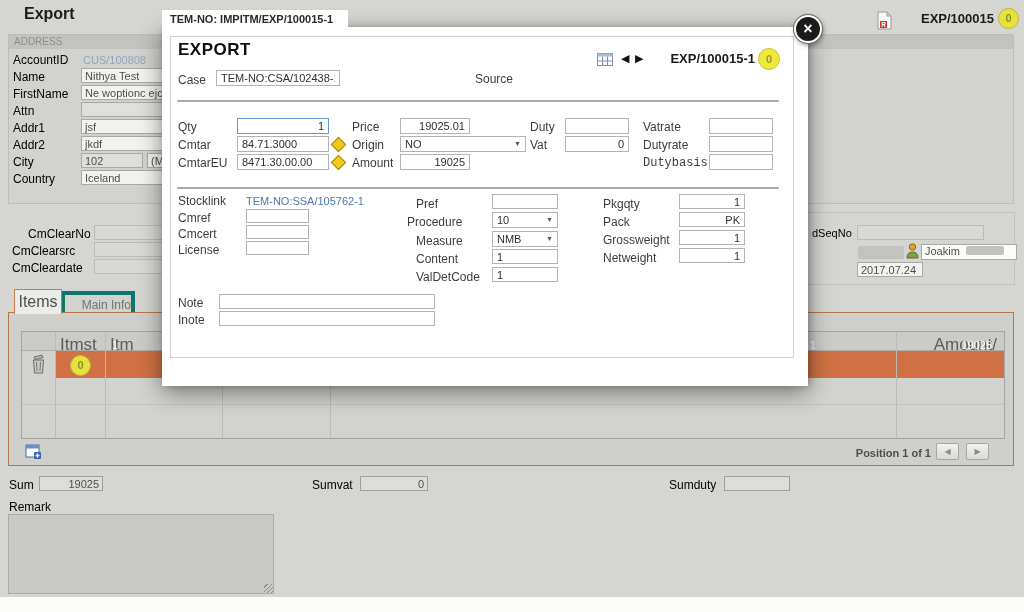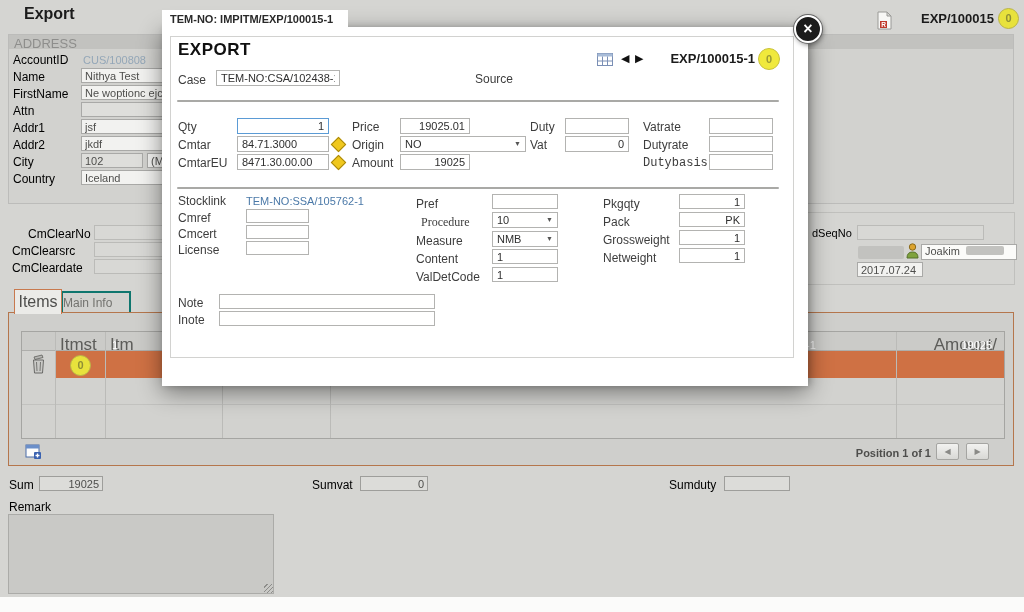--- a/index.html
+++ b/index.html
@@ -8,34 +8,34 @@
   .abs{position:absolute;}
   
   .page-title{left:24px;top:5px;font-size:16px;font-weight:bold;color:#1b1b1b;}
   .hdr-ref{left:886px;top:11px;width:108px;text-align:right;font-size:13px;font-weight:bold;color:#1b1b1b;}
   .badge{border-radius:50%;background:#e8e23c;border:1px solid #b9b448;color:#8f8f35;
     font-weight:bold;font-size:11px;text-align:center;}
   .b-hdr{left:998px;top:8px;width:19px;height:19px;line-height:19px;}
   .glabel{font-size:12px;color:#000000;}
   .panel-addr{left:8px;top:34px;width:1004px;height:168px;background:#d2d2cf;border:1px solid #bcbcba;}
   .addr-head{left:0;top:0;width:100%;height:14px;background:#c2c2bf;}
-  .addr-head span{position:absolute;left:5px;top:1px;font-size:13px;color:#8e8e8c;}
+  .addr-head span{position:absolute;left:5px;top:1px;font-size:10px;color:#8e8e8c;}
   .fld{position:absolute;box-sizing:border-box;height:15px;border:1px solid #a9a9a7;background:#f2f2f0;
     font-family:"Liberation Sans",sans-serif;font-size:11px;color:#4e4e4c;padding:0 3px;}
   .fld.gray{background:#dededb;}
   .fld.dis{background:#d8d8d5;border-color:#bbbbb8;}
   .fld.right{text-align:right;}
   .link{color:#94a7b8;font-size:11px;}
   .seq-box{left:700px;top:212px;width:313px;height:71px;border:1px solid #c0c0bd;}
   .blur-chip{background:#c2c2bf;border-radius:2px;filter:blur(0.7px);}
   
   .tab-active{left:14px;top:289px;width:46px;height:24px;background:#ebebe8;border:1px solid #c8794e;
     border-bottom:none;z-index:2;text-align:center;line-height:23px;font-size:16px;color:#4e4e4c;}
-  .tab-idle{left:61px;top:291px;width:66px;height:22px;background:#d2d2cf;border:2px solid #0f766e;
-    text-align:left;line-height:21px;font-size:12px;color:#73736f;}
+  .tab-idle{left:61px;top:291px;width:66px;height:22px;background:#d2d2cf;border:4px solid #0f766e;
+    text-align:right;line-height:21px;font-size:12px;color:#73736f;}
   .panel-items{left:8px;top:312px;width:1004px;height:152px;background:#cfcfcc;border:1px solid #b5764c;}
   .grid{left:12px;top:18px;width:982px;height:106px;border:1px solid #a5a5a2;background:#d2d2cf;}
   .grid-head{left:0;top:0;width:100%;height:19px;background:#cbcbc8;border-bottom:1px solid #aeaeab;box-sizing:border-box;}
   .colline{top:0;width:1px;height:106px;background:#bbbbb8;}
   .rowline{left:0;width:982px;height:1px;background:#c2c2bf;}
   .row-sel{left:33px;top:19px;width:949px;height:27px;background:#cf7144;}
   .cell-white{position:absolute;color:#fff;font-size:11px;top:7px;}
   .hcell{position:absolute;top:3px;font-size:17px;color:#5c5c59;}
   .pgbtn{width:23px;height:17px;background:linear-gradient(#f2f2f0,#d8d8d5);border:1px solid #a5a5a2;
     border-radius:2px;text-align:center;line-height:15px;font-size:8px;color:#8a8a87;box-sizing:border-box;}
@@ -254,21 +254,21 @@
     <span class="abs mlink" style="left:84px;top:185px;">TEM-NO:SSA/105762-1</span>
     <div class="abs mlabel" style="left:16px;top:201px;">Cmref</div>
     <input class="mfld" style="left: 84px; top: 199px; width: 63px; height: 14px;" value="">
     <div class="abs mlabel" style="left:16px;top:217px;">Cmcert</div>
     <input class="mfld" style="left: 84px; top: 215px; width: 63px; height: 14px;" value="">
     <div class="abs mlabel" style="left:16px;top:233px;">License</div>
     <input class="mfld" style="left: 84px; top: 231px; width: 63px; height: 14px;" value="">
 
     <div class="abs mlabel" style="left:254px;top:187px;">Pref</div>
     <input class="mfld" style="left: 330px; top: 184px; width: 66px; height: 15px;" value="">
-    <div class="abs mlabel" style="left:259px;top:205px;font-family:Liberation Serif, serif;">Procedure</div>
+    <div class="abs mlabel" style="left:245px;top:205px;">Procedure</div>
     <div class="abs msel" style="left:330px;top:202px;width:66px;">
       <span class="v">10</span>
       <span class="a">▼</span>
     </div>
     <div class="abs mlabel" style="left:254px;top:224px;">Measure</div>
     <div class="abs msel" style="left:330px;top:221px;width:66px;">
       <span class="v">NMB</span>
       <span class="a">▼</span>
     </div>
     <div class="abs mlabel" style="left:254px;top:242px;">Content</div>

